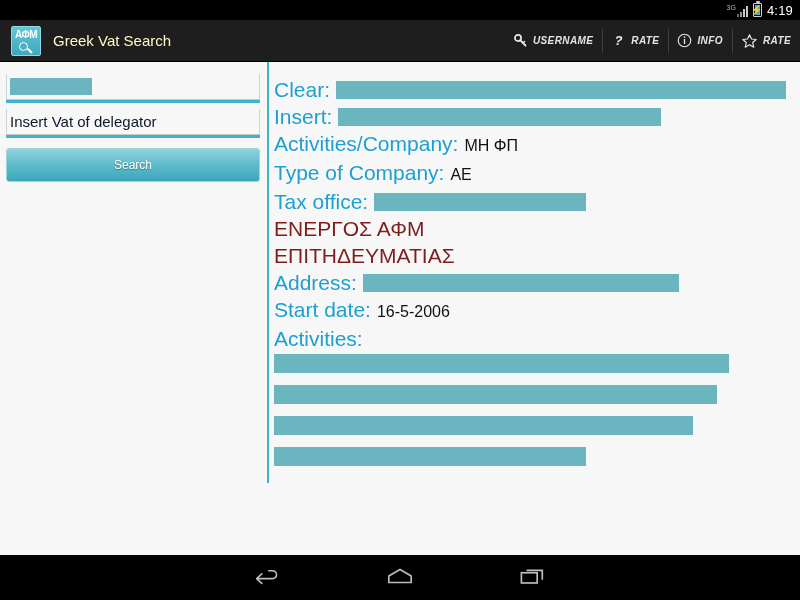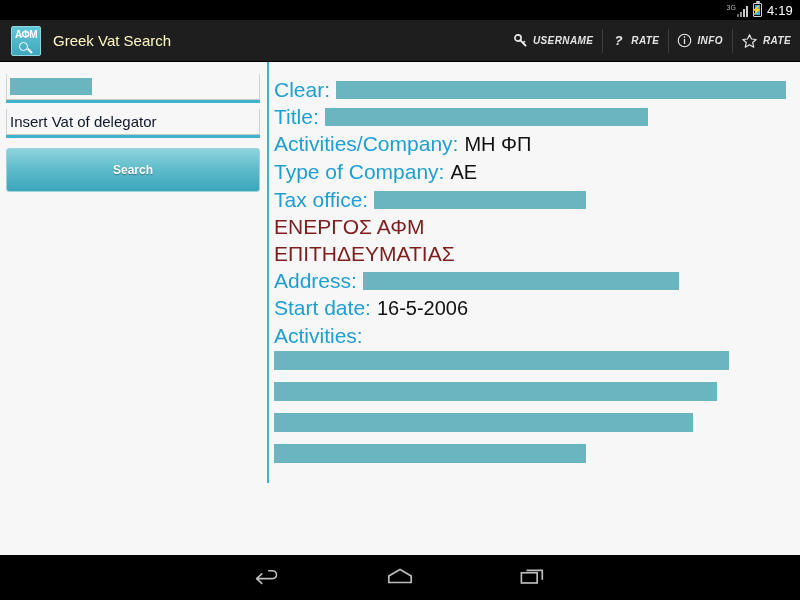--- a/index.html
+++ b/index.html
@@ -211,27 +211,27 @@
     white-space: nowrap;
   }
 
   .btn-row {
     display: flex;
     gap: 6px;
     margin-top: 10px;
   }
   .btn {
     flex: 1;
-    height: 44px;
+    height: 34px;
     border: 1px solid #9fd2dc;
     border-radius: 3px;
     background: linear-gradient(180deg, #8ed3de 0%, #5fbcca 48%, #3aa7ba 100%);
     color: #ffffff;
     font-size: 12px;
-    font-weight: bold;
+    font-weight: normal;
     display: flex;
     align-items: center;
     justify-content: center;
     text-shadow: 0 1px 1px rgba(0,0,0,0.35);
     cursor: pointer;
   }
 
   
   .v-divider {
     position: absolute;
@@ -256,21 +256,21 @@
     line-height: 27px;
     white-space: nowrap;
   }
   .lbl {
     color: #1d9fd2;
     font-size: 21px;
     flex: none;
   }
   .val {
     color: #111111;
-    font-size: 20px;
+    font-size: 16px;
     margin-left: 6px;
   }
   .redact {
     display: inline-block;
     background: #6bb5c1;
     height: 18px;
     margin-left: 6px;
     align-self: center;
     vertical-align: middle;
   }
@@ -417,21 +417,21 @@
   <div class="v-divider"></div>
 
   <div class="content">
 
     <div class="row">
       <span class="lbl">Clear:</span>
       <span class="redact" style="width:450px"></span>
     </div>
 
     <div class="row">
-      <span class="lbl">Title:</span>
+      <span class="lbl">Insert:</span>
       <span class="redact" style="width:323px"></span>
     </div>
 
     <div class="row">
       <span class="lbl">Activities/Company:</span>
       <span class="val">ΜΗ ΦΠ</span>
     </div>
 
     <div class="row">
       <span class="lbl">Type of Company:</span>

